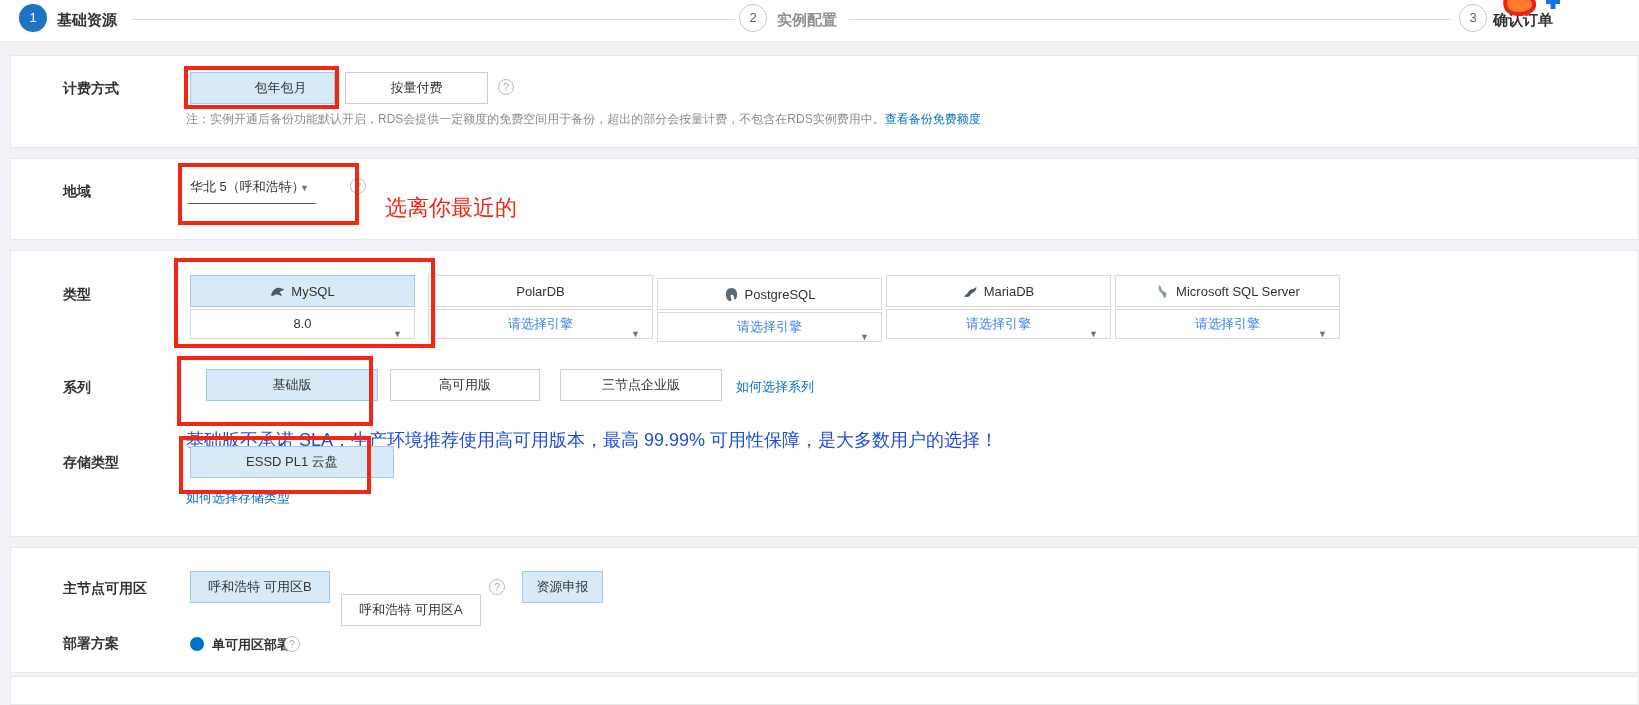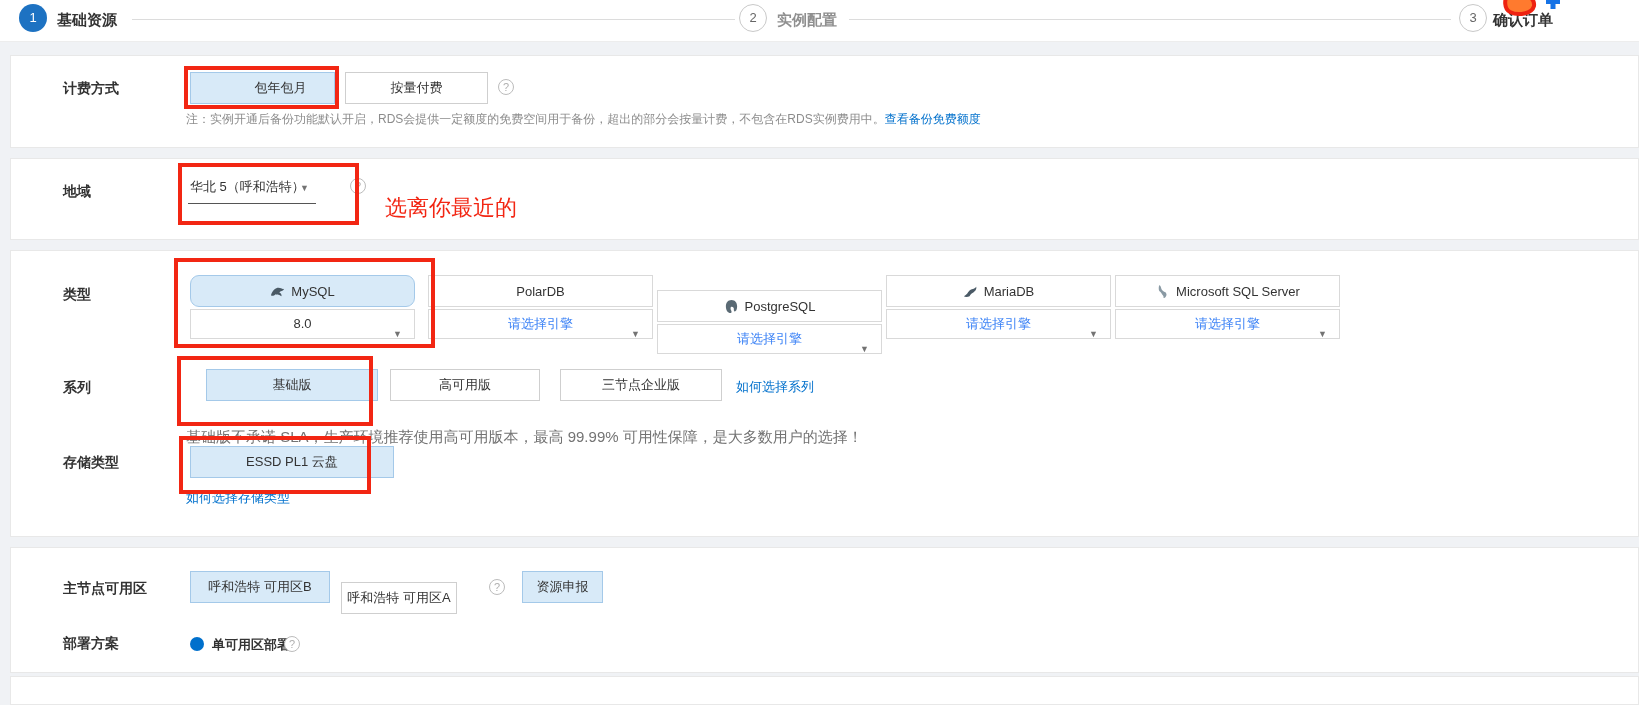--- a/index.html
+++ b/index.html
@@ -39,29 +39,29 @@
   .link { color:#0070cc; cursor:pointer; text-decoration:none; font-size:12px; }
   .link13 { position:absolute; color:#0070cc; cursor:pointer; font-size:13px; }
   .caret { position:absolute; font-size:9px; color:#737373; }
   .caret::after { content:"▼"; }
   .card { position:absolute; width:225px; height:64px; }
   .card-head {
     height:32px; background:#fff; border:1px solid #d9d9d9;
     display:flex; align-items:center; justify-content:center; gap:6px;
     font-size:13px; color:#333; cursor:pointer;
   }
-  .card.sel .card-head { background:#d8eaf8; border-color:#a4c9e9;border-radius:9px; }
+  .card.sel .card-head { background:#d8eaf8; border-color:#a4c9e9; }
   .card-select {
     position:relative; margin-top:2px; height:30px; background:#fff; border:1px solid #d9d9d9;
     text-align:center; line-height:28px; font-size:13px; cursor:pointer;
   }
   .card-select .caret { right:12px; top:10px; }
   .card-select.placeholder { color:#3b82f6; }
   .sel-underline { position:absolute; height:1px; background:#555; }
-  .desc { position:absolute; font-size:15px; color:#737373; }
+  .desc { position:absolute; font-size:18px; color:#1d4ed8; }
   .radio-dot { position:absolute; width:14px; height:14px; border-radius:50%; background:#0070cc; cursor:pointer; }
   .dbicon { width:15px; height:15px; flex:0 0 auto; }
   .region-select { position:absolute; font-size:13px; color:#333; cursor:pointer; }
 </style>
 </head>
 <body>
 
 <div class="topbar">
   <div class="step-circle active" style="left:19px; top:4px;">1</div>
   <div class="step-label" style="left:57px; top:11px; color:#333;">基础资源</div>
@@ -120,21 +120,21 @@
 <div class="card" style="left:428px; top:275px;">
   <div class="card-head">
     <span>PolarDB</span>
   </div>
   <div class="card-select placeholder">
     <span>请选择引擎</span>
     <span class="caret"></span>
   </div>
 </div>
 
-<div class="card" style="left:657px; top:290px;">
+<div class="card" style="left:657px; top:278px;">
   <div class="card-head">
     <svg class="dbicon" viewBox="0 0 16 16">
       <path d="M8 1 C4 1 2 4 2 8 C2 12 4 15 7 15 C8 15 8 14 8 13 C8 12 7 12 7 10 C7 8 9 8 10 9 C11 10 10 12 11 13 C12 14 14 12 14 8 C14 4 12 1 8 1 Z" fill="#5a6a74"></path>
     </svg>
     <span>PostgreSQL</span>
   </div>
   <div class="card-select placeholder">
     <span>请选择引擎</span>
     <span class="caret"></span>
   </div>
@@ -176,20 +176,20 @@
 <div class="desc" style="left:186px; top:428px;">基础版不承诺 SLA，生产环境推荐使用高可用版本，最高 99.99% 可用性保障，是大多数用户的选择！</div>
 <div class="ann" style="left:177px; top:356px; width:196px; height:70px;"></div>
 
 <div class="row-label" style="left:63px; top:454px;">存储类型</div>
 <div class="btn sel" style="left:190px; top:446px; width:204px;">ESSD PL1 云盘</div>
 <div class="link13" style="left:186px; top:489px;">如何选择存储类型</div>
 <div class="ann" style="left:179px; top:436px; width:192px; height:58px;"></div>
 
 <div class="row-label" style="left:63px; top:580px;">主节点可用区</div>
 <div class="btn sel" style="left:190px; top:571px; width:140px;">呼和浩特 可用区B</div>
-<div class="btn" style="left:341px; top:582px; width:116px;">呼和浩特 可用区A</div>
+<div class="btn" style="left:341px; top:594px; width:140px;">呼和浩特 可用区A</div>
 <div class="help" style="left:489px; top:579px;"></div>
 <div class="btn sel" style="left:522px; top:571px; width:81px;">资源申报</div>
 
 <div class="row-label" style="left:63px; top:635px;">部署方案</div>
 <div class="radio-dot" style="left:190px; top:637px;"></div>
 <div class="abs" style="left:212px; top:636px; font-size:13px; font-weight:bold; color:#333; cursor:pointer;">单可用区部署</div>
 <div class="help" style="left:284px; top:636px;"></div>
 
 </body></html>

